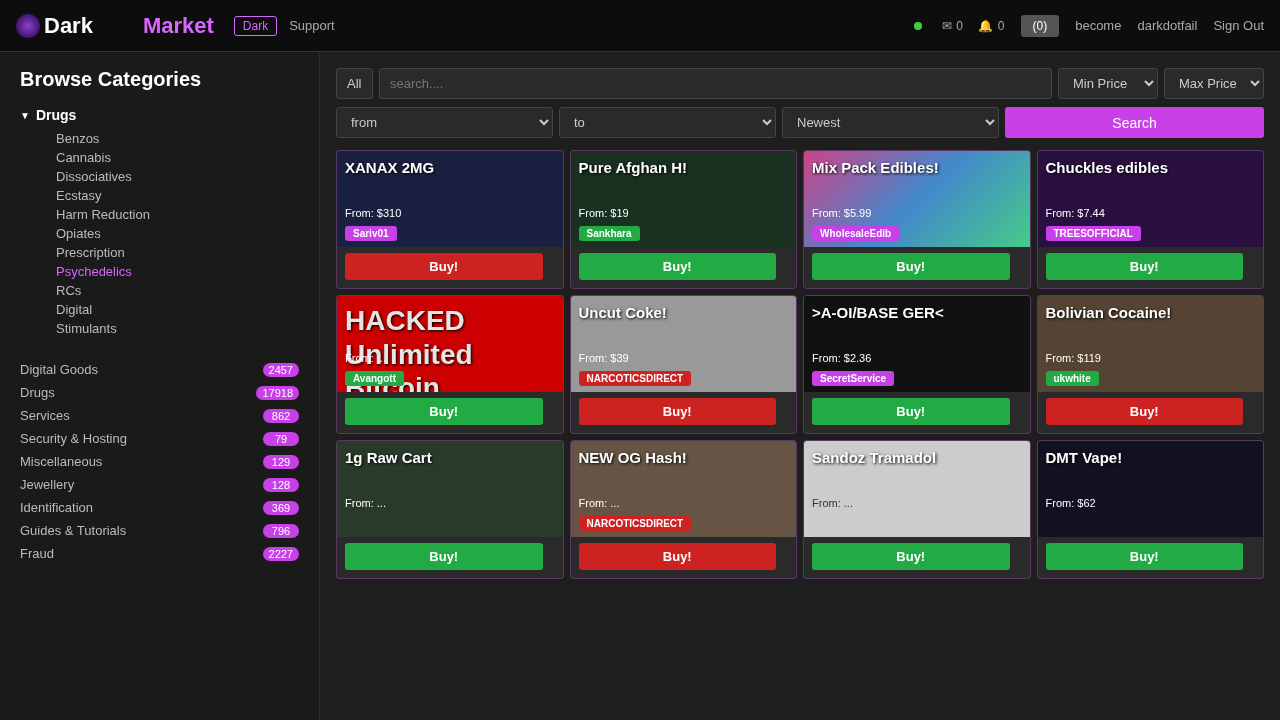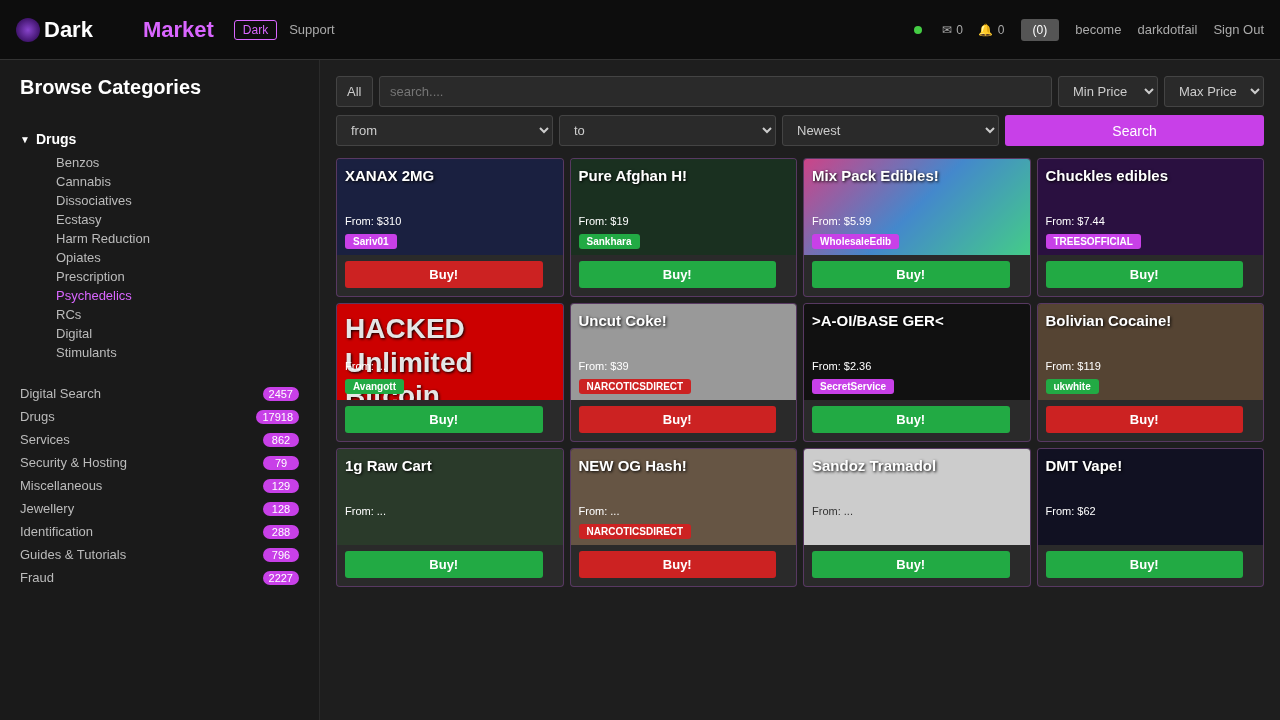--- a/index.html
+++ b/index.html
@@ -1,21 +1,21 @@
 <!DOCTYPE html>
 <html><head>
   <meta charset="utf-8">
   <style>
     * { box-sizing: border-box; margin: 0; padding: 0; }
     body { background: #1a1a1a; color: #ccc; font-family: Arial, sans-serif; font-size: 13px; }
 
     
     .topnav {
       background: #0d0d0d;
-      height: 60px;
+      height: 52px;
       display: flex;
       align-items: center;
       padding: 0 16px;
       gap: 12px;
       border-bottom: 1px solid #333;
     }
     .logo {
       display: flex;
       align-items: center;
       gap: 4px;
@@ -63,21 +63,21 @@
       width: 320px;
       min-width: 320px;
       background: #1a1a1a;
       padding: 16px 20px;
       border-right: 1px solid #2a2a2a;
     }
     .sidebar-title {
       font-size: 20px;
       font-weight: bold;
       color: #fff;
-      margin-bottom: 32px;
+      margin-bottom: 16px;
     }
     .cat-section { margin-bottom: 16px; }
     .cat-header {
       display: flex; align-items: center; gap: 6px;
       color: #fff; font-weight: bold; font-size: 14px;
       margin-bottom: 6px; cursor: pointer;
     }
     .cat-triangle { color: #fff; font-size: 10px; }
     .cat-items { padding-left: 20px; }
     .cat-item {
@@ -241,21 +241,21 @@
           <div class="cat-item">Opiates</div>
           <div class="cat-item">Prescription</div>
           <div class="cat-item active">Psychedelics</div>
           <div class="cat-item">RCs</div>
           <div class="cat-item">Digital</div>
           <div class="cat-item">Stimulants</div>
         </div>
     </div>
     <div class="stats-section" id="stats-container">
         <div class="stat-row">
-          <span class="stat-label">Digital Search</span>
+          <span class="stat-label">Digital Goods</span>
     <span class="stat-badge">2457</span>
         </div>
         <div class="stat-row">
           <span class="stat-label">Drugs</span>
     <span class="stat-badge">17918</span>
         </div>
         <div class="stat-row">
           <span class="stat-label">Services</span>
     <span class="stat-badge">862</span>
         </div>
@@ -266,21 +266,21 @@
         <div class="stat-row">
           <span class="stat-label">Miscellaneous</span>
     <span class="stat-badge">129</span>
         </div>
         <div class="stat-row">
           <span class="stat-label">Jewellery</span>
     <span class="stat-badge">128</span>
         </div>
         <div class="stat-row">
           <span class="stat-label">Identification</span>
-    <span class="stat-badge">288</span>
+    <span class="stat-badge">369</span>
         </div>
         <div class="stat-row">
           <span class="stat-label">Guides &amp; Tutorials</span>
     <span class="stat-badge">796</span>
         </div>
         <div class="stat-row">
           <span class="stat-label">Fraud</span>
     <span class="stat-badge">2227</span>
         </div>
       </div>

